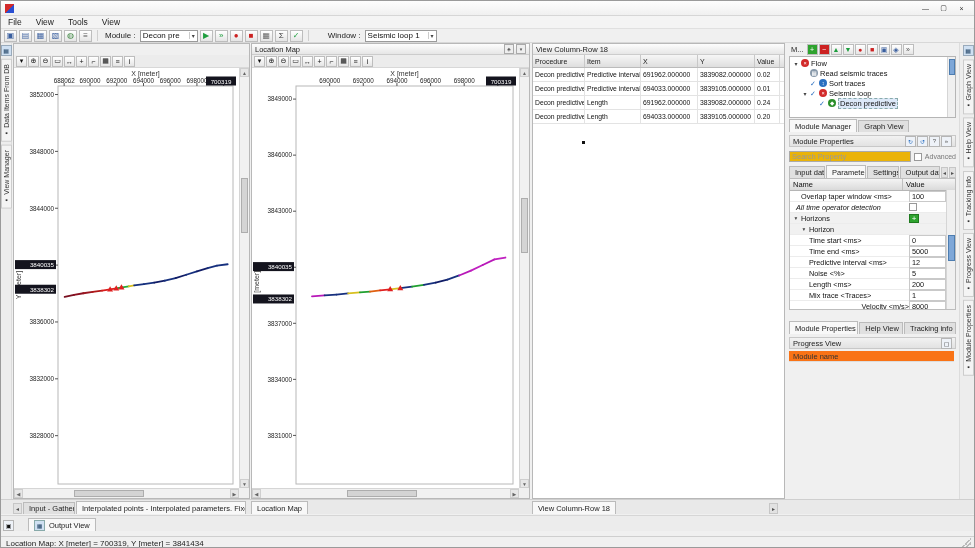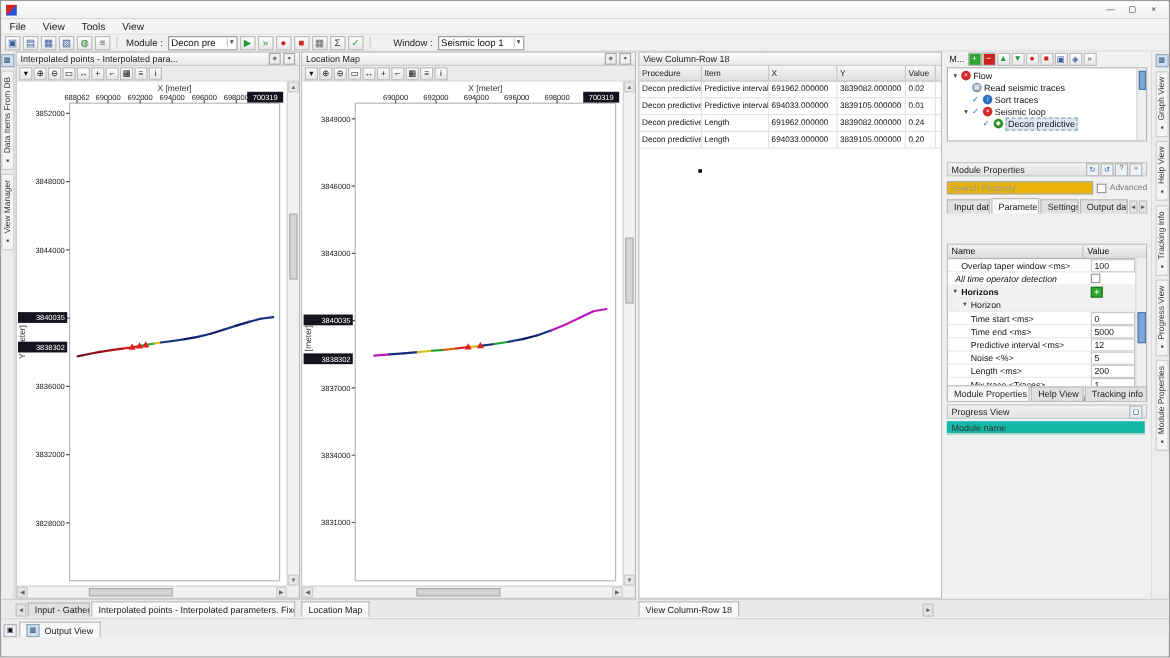--- a/index.html
+++ b/index.html
@@ -64,37 +64,37 @@
   .tab{height:12px;display:inline-flex;align-items:center;padding:0 5px;font-size:7.5px;background:#e0e0e0;border:1px solid #bbb;border-bottom:none;color:#222;white-space:nowrap;overflow:hidden;box-sizing:border-box;}
   .tab.active{background:#f8f8f8;height:13px;}
   .secthead{position:absolute;left:2px;right:2px;height:12px;background:linear-gradient(#f2f2f2,#e2e2e2);border:1px solid #c8c8c8;
             display:flex;align-items:center;padding:0 3px;font-size:7.5px;color:#222;box-sizing:border-box;gap:2px;}
   .mini{width:9px;height:9px;border:1px solid #b5b5b5;background:#eef2f8;font-size:6px;display:flex;align-items:center;justify-content:center;flex:0 0 auto;}
   .searchrow{position:absolute;left:2px;right:2px;height:13px;display:flex;align-items:center;gap:3px;}
   .search-input{flex:1;height:11px;border:1px solid #aaa;font-size:7.5px;padding:0 2px;font-family:inherit;color:#333;min-width:0;box-sizing:border-box;background:#eab308;}
   .search-input::placeholder{color:#999;}
   .chk{width:8px;height:8px;border:1px solid #999;background:#fff;box-sizing:border-box;flex:0 0 auto;}
   .advlbl{font-size:7px;color:#777;white-space:nowrap;}
-  .paramarea{position:absolute;left:2px;right:2px;background:#fff;border:1px solid #bdbdbd;box-sizing:border-box;overflow:hidden;margin-top:25px;}
+  .paramarea{position:absolute;left:2px;right:2px;background:#fff;border:1px solid #bdbdbd;box-sizing:border-box;overflow:hidden;}
   .phead{display:flex;height:11px;background:linear-gradient(#f4f4f4,#dadada);border-bottom:1px solid #b5b5b5;font-size:7.5px;}
   .phead .pn{flex:1;padding:0 3px;border-right:1px solid #c0c0c0;display:flex;align-items:center;}
   .phead .pv{width:46px;padding:0 3px;display:flex;align-items:center;}
   .param-row{display:flex;height:10px;border-bottom:1px solid #ececec;align-items:center;font-size:7.3px;}
   .param-row.group{background:#f1f1f1;}
   .pr-name{flex:1;display:flex;align-items:center;gap:2px;overflow:hidden;white-space:nowrap;min-width:0;}
   .pr-arrow{font-size:5.5px;color:#444;width:6px;text-align:center;flex:0 0 auto;}
   .pr-value{width:46px;flex:0 0 auto;display:flex;align-items:center;padding-right:9px;box-sizing:border-box;}
   .valbox{flex:1;height:9px;border:1px solid #c9c9c9;background:#fff;font-size:7.3px;padding:0 2px;display:flex;align-items:center;overflow:hidden;}
   .addbtn{width:10px;height:9px;background:#2fa32f;color:#fff;font-size:8px;display:flex;align-items:center;justify-content:center;border:1px solid #1e7a1e;box-sizing:border-box;}
   .pscroll{position:absolute;right:0;top:11px;bottom:0;width:8px;background:#f0f0f0;border-left:1px solid #d5d5d5;}
   .pthumb{position:absolute;left:1px;top:38%;width:5px;height:24px;background:#7ea7d8;border:1px solid #4d7db0;}
-  .modname{position:absolute;left:2px;right:4px;height:11px;font-size:7.5px;color:#333;display:flex;align-items:center;padding:0 4px;border-bottom:1px solid #ddd;background:#14b8a6;box-sizing:border-box;}
+  .modname{position:absolute;left:2px;right:4px;height:11px;font-size:7.5px;color:#333;display:flex;align-items:center;padding:0 4px;border-bottom:1px solid #ddd;background:#f97316;box-sizing:border-box;}
   
   .tabrow1{position:absolute;left:0;top:498px;width:975px;height:15px;background:#e9e9e9;border-top:1px solid #cfcfcf;box-sizing:border-box;}
-  .tabrow2{position:absolute;left:0;top:514px;width:975px;height:16px;background:#ececec;border-top:1px solid #d6d6d6;display:flex;align-items:flex-end;padding:0 2px;gap:2px;box-sizing:border-box;}
+  .tabrow2{position:absolute;left:0;top:514px;width:975px;height:16px;background:#ececec;border-top:1px solid #d6d6d6;display:flex;align-items:flex-end;padding:0 2px;gap:14px;box-sizing:border-box;}
   .tgroup{position:absolute;bottom:0;display:flex;align-items:flex-end;gap:1px;}
   .arrowbtn{width:9px;height:11px;font-size:6px;display:flex;align-items:center;justify-content:center;color:#555;background:#e2e2e2;border:1px solid #c6c6c6;box-sizing:border-box;}
   .ovicon{width:9px;height:9px;background:#cfe0f2;border:1px solid #8aa;font-size:6px;display:flex;align-items:center;justify-content:center;color:#246;margin-right:2px;}
   
   .statusbar{position:absolute;left:0;top:535px;width:975px;height:13px;background:#f0f0f0;border-top:1px solid #cfcfcf;
              display:flex;align-items:center;padding:0 5px;font-size:8px;color:#222;box-sizing:border-box;}
   .grip{margin-left:auto;width:10px;height:10px;background:
         linear-gradient(135deg,transparent 50%,#bbb 50%,#bbb 60%,transparent 60%,transparent 70%,#bbb 70%,#bbb 80%,transparent 80%);}
 </style>
 </head>
@@ -152,25 +152,20 @@
 
   <div class="main">
 
     <div class="vstrip" style="left:0;width:11px;" id="leftStrip">
         <span class="stripicon">▦</span>
         <span class="vtab">▪ Data Items From DB</span>
         <span class="vtab">▪ View Manager</span>
       </div>
 
     <div class="panel" style="left:12px;width:237px;">
-      <div class="panel-title">
-        <span style="flex:1;overflow:hidden;white-space:nowrap">Interpolated points - Interpolated para...</span>
-        <span class="pt-icon">◈</span>
-        <span class="pt-icon">▾</span>
-      </div>
       <div class="panel-tools" id="interpTools">
           <span class="ticon">▾</span>
           <span class="ticon">⊕</span>
           <span class="ticon">⊖</span>
           <span class="ticon">▭</span>
           <span class="ticon">↔</span>
           <span class="ticon">+</span>
           <span class="ticon">⌐</span>
           <span class="ticon">▦</span>
           <span class="ticon">≡</span>
@@ -422,20 +417,24 @@
               <span class="tr-arrow"></span>
               <span class="tr-check">✓</span>
               <span class="tr-icon" style="background: rgb(42, 143, 42);">◆</span>
               <span class="tr-label sel">Decon predictive</span>
             </div>
           </div>
         <div class="fbscroll">
             <span class="fbthumb"></span>
           </div>
       </div>
+      <div class="tabsrow" style="top:75px;height:14px;" id="mmTabs">
+          <span class="tab active">Module Manager</span>
+          <span class="tab">Graph View</span>
+        </div>
       <div class="secthead" style="top:92px;">
         <span style="flex:1">Module Properties</span>
         <span id="mpIcons" style="display:flex;gap:1px;">
             <span class="mini" style="color: rgb(42, 111, 192);">↻</span>
             <span class="mini" style="color: rgb(42, 111, 192);">↺</span>
             <span class="mini" style="color: rgb(85, 85, 85);">?</span>
             <span class="mini" style="color: rgb(85, 85, 85);">»</span>
           </span>
       </div>
       <div class="searchrow" style="top:107px;">
@@ -467,21 +466,21 @@
             </div>
             <div class="param-row">
               <span class="pr-name" style="padding-left: 6px; font-style: italic;">
                 <span>All time  operator detection</span>
               </span>
               <span class="pr-value">
                 <span class="chk"></span>
               </span>
             </div>
             <div class="param-row group">
-              <span class="pr-name" style="padding-left: 3px; font-weight: bold;">
+              <span class="pr-name" style="padding-left: 3px;">
                 <span class="pr-arrow">▾</span>
                 <span>Horizons</span>
               </span>
               <span class="pr-value">
                 <span class="addbtn">+</span>
               </span>
             </div>
             <div class="param-row group">
               <span class="pr-name" style="padding-left: 11px;">
                 <span class="pr-arrow">▾</span>
@@ -592,13 +591,17 @@
   </div>
 
   <div class="tabrow2">
     <span class="mini">▣</span>
     <span class="tab active" style="gap:2px;">
       <span class="ovicon">▦</span>
       <span>Output View</span>
     </span>
   </div>
 
+  <div class="statusbar">
+    <span>Location Map:   X [meter] = 700319, Y [meter] = 3841434</span>
+    <span class="grip"></span>
+  </div>
 </div>
 
 </body></html>

